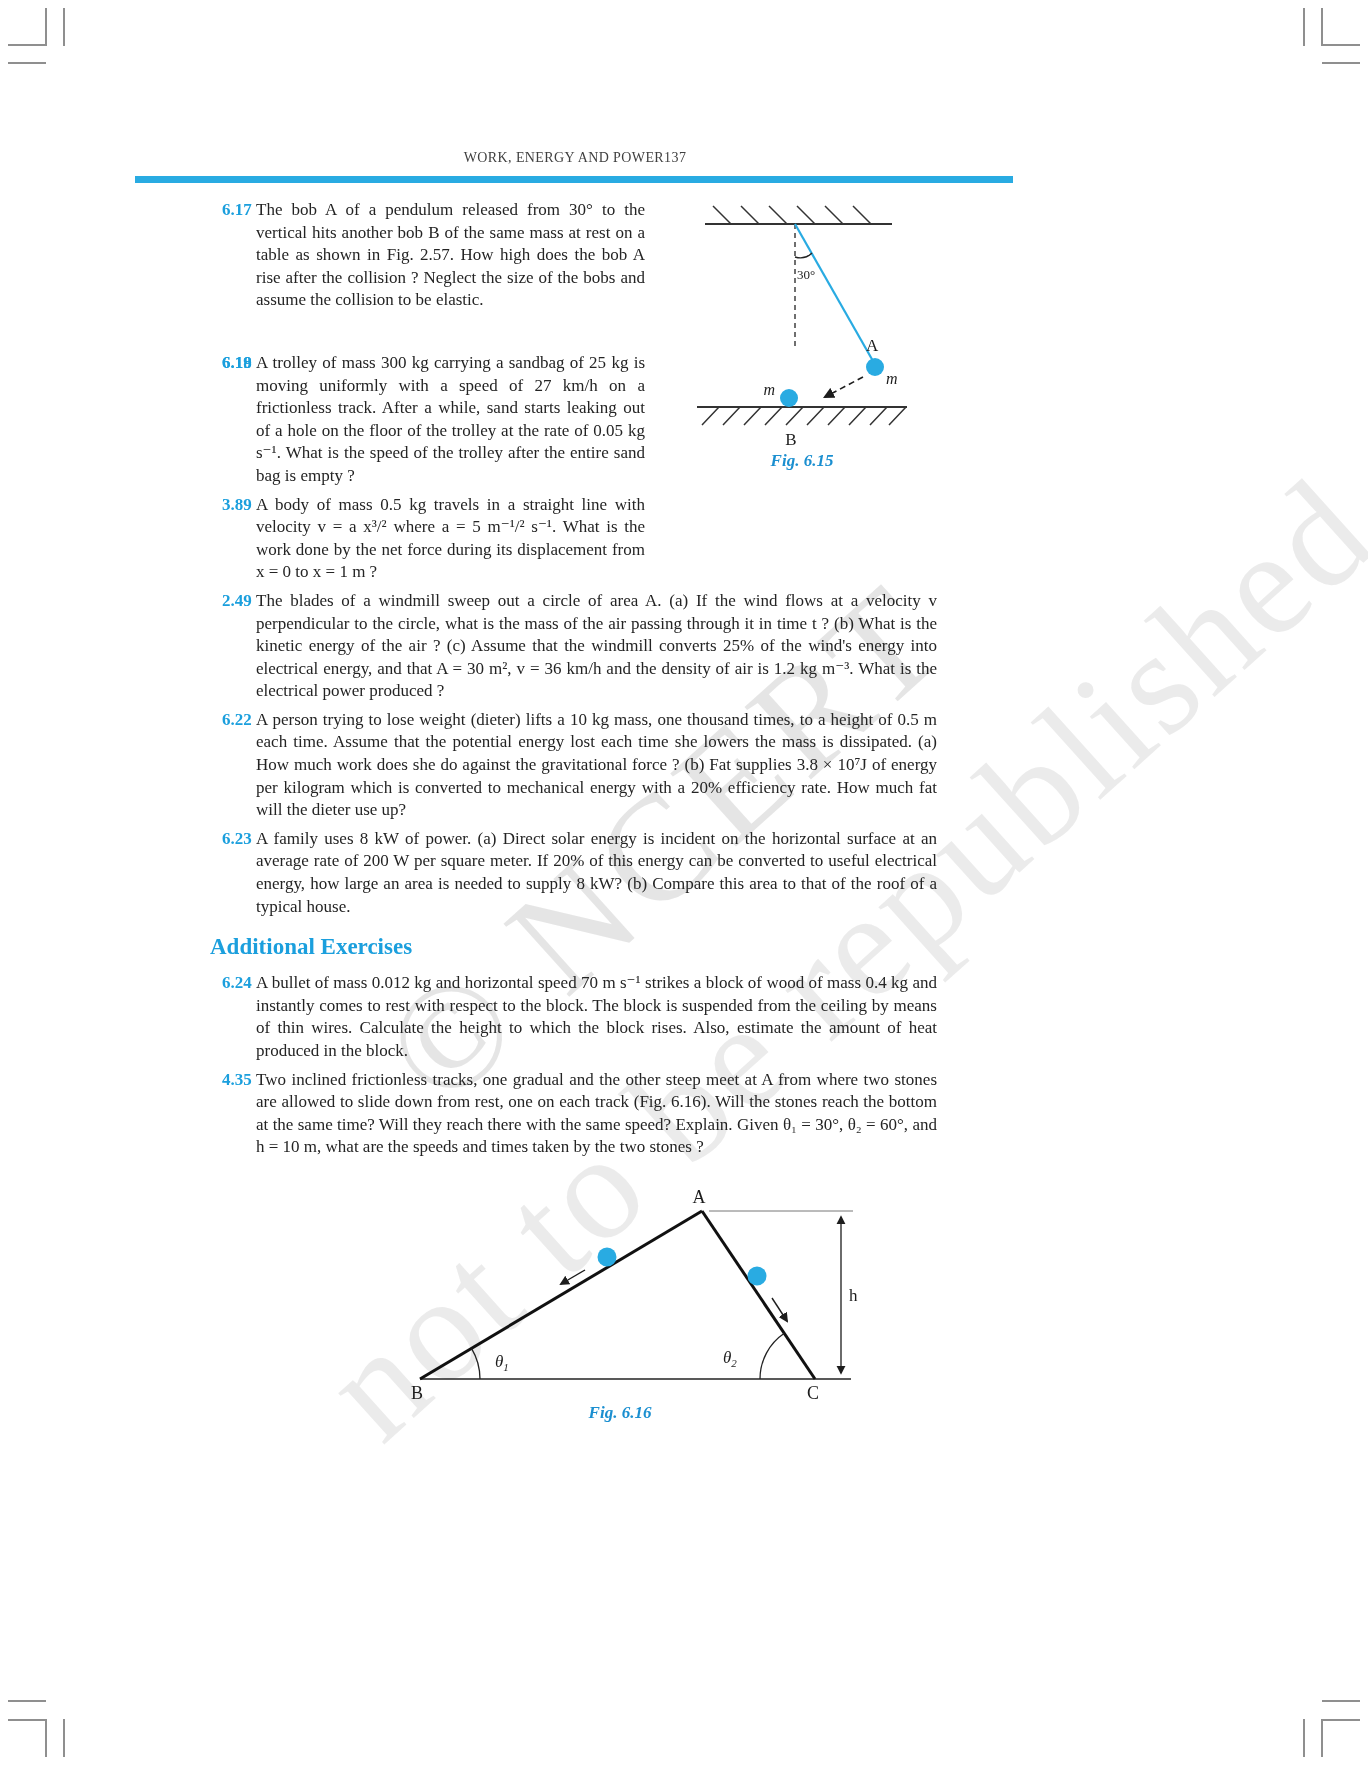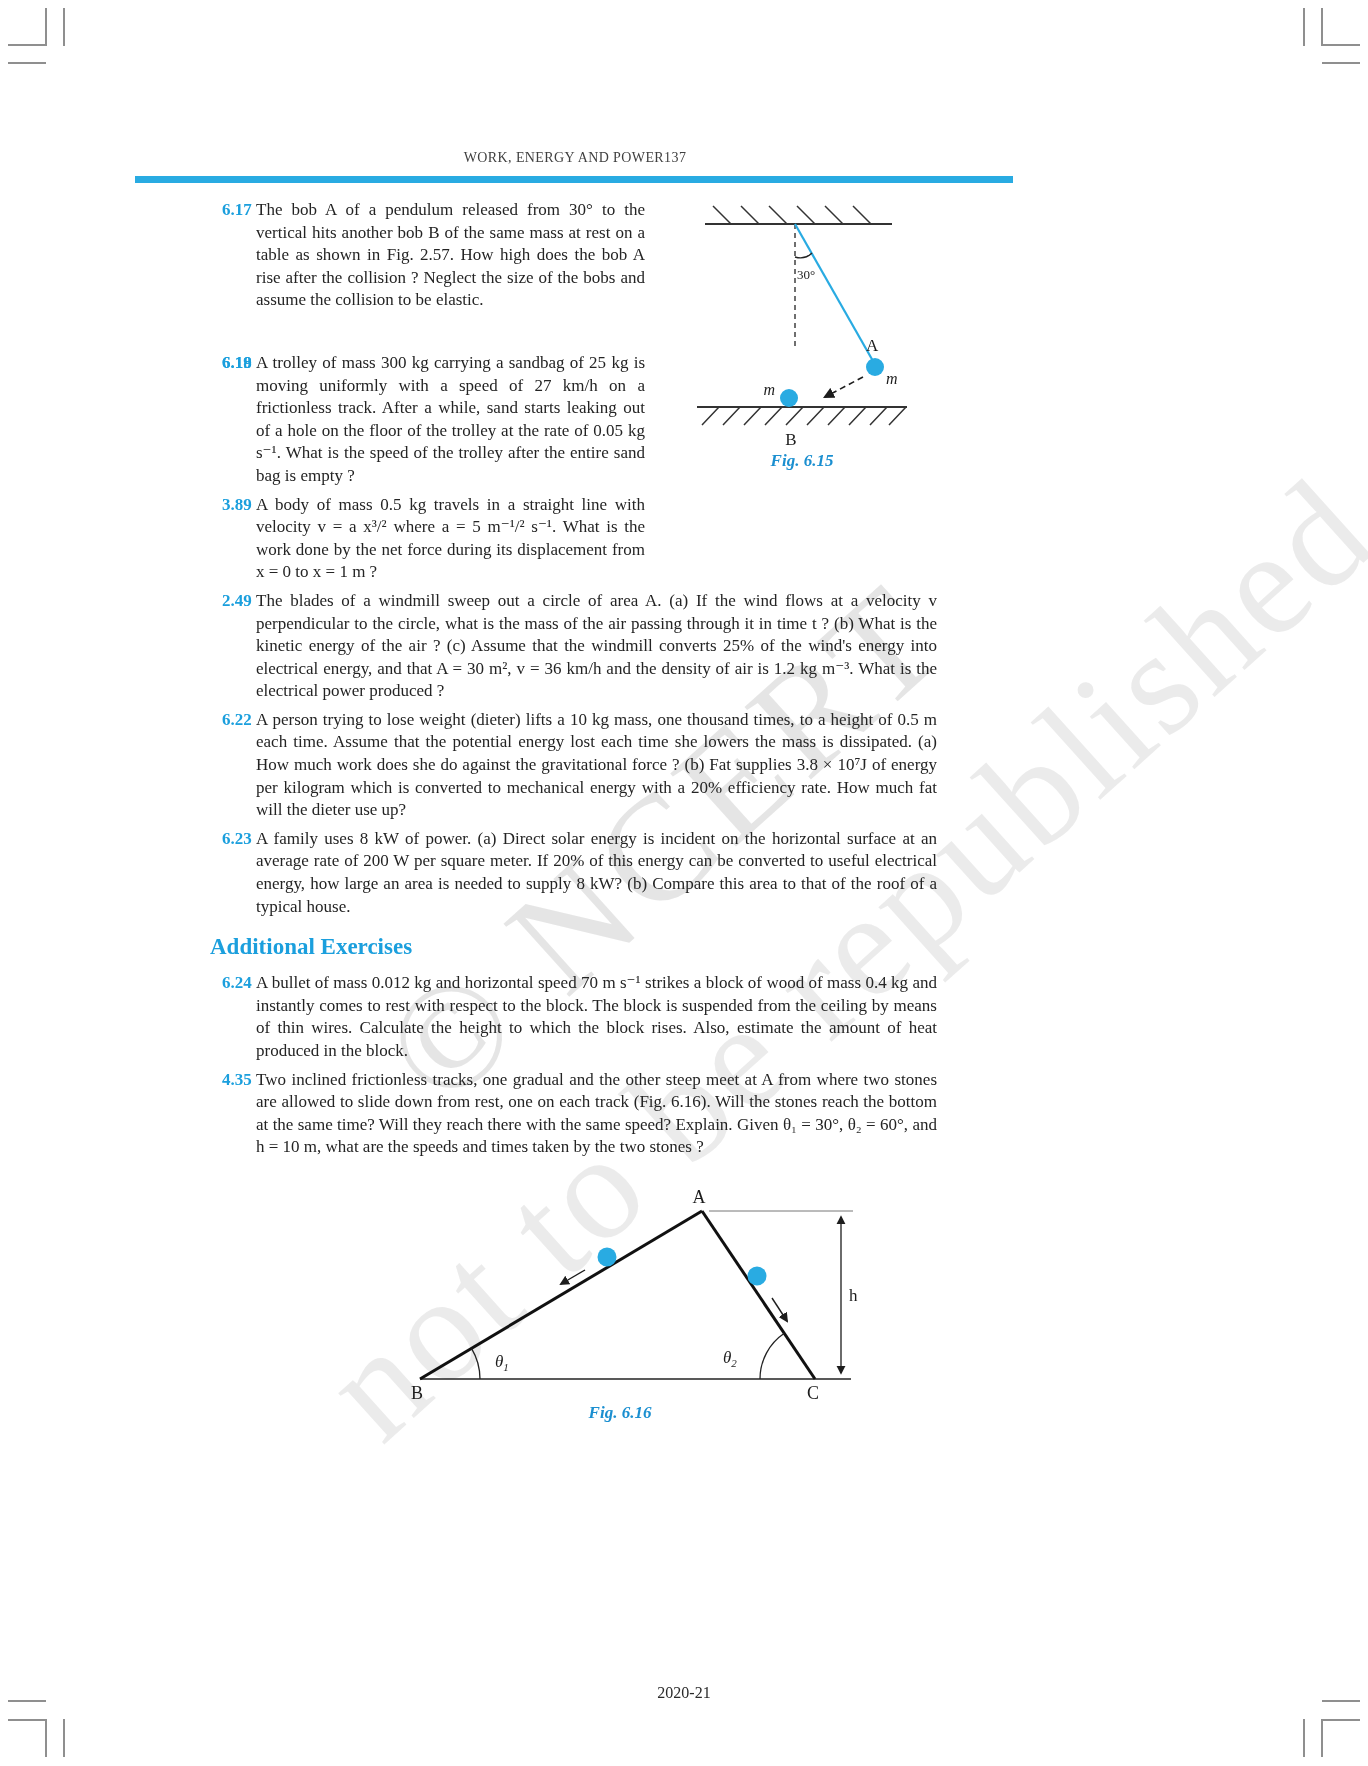--- a/index.html
+++ b/index.html
@@ -187,15 +187,14 @@
 
         <text x="294" y="14" font-size="18" text-anchor="middle" class="svglabel">A</text>
         <text x="12" y="210" font-size="18" text-anchor="middle" class="svglabel">B</text>
         <text x="408" y="210" font-size="18" text-anchor="middle" class="svglabel">C</text>
       </svg>
       <figcaption class="figcap">Fig. 6.16</figcaption>
     </figure>
 
   </main>
 
-  <div class="pagefoot">2020-21</div>
 
 </div>
 
 </body></html>

